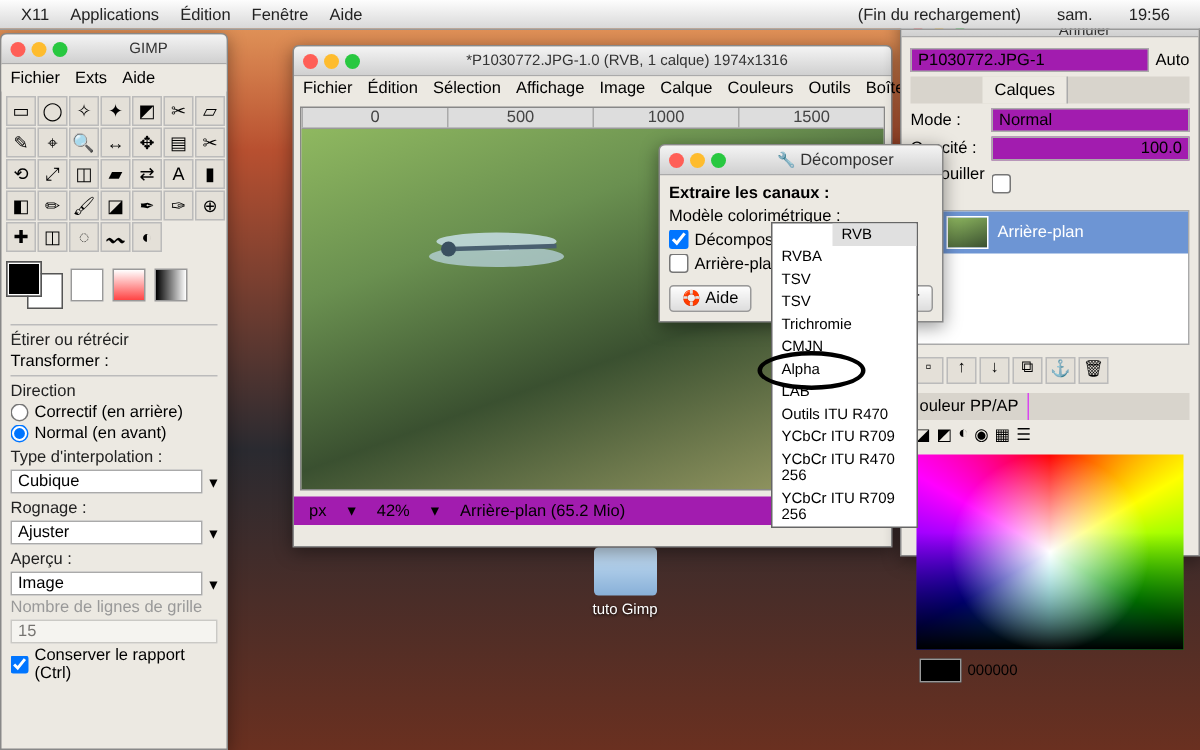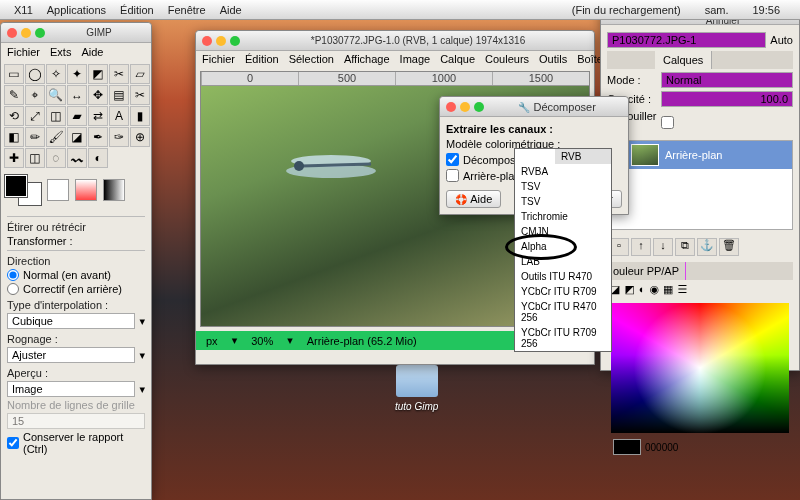--- a/index.html
+++ b/index.html
@@ -38,21 +38,21 @@
 
 
 #imgwin { top:30px; left:195px; width:400px; height:335px; z-index:15; }
 #img-menu{display:flex;gap:10px;padding:2px 6px;font-size:10px;background:#ece9e2;}
 #img-menu span{white-space:nowrap;}
 #canvas{position:relative;margin:4px;border:1px solid #888;}
 #ruler-h{height:14px;background:#ddd;border-bottom:1px solid #999;font-size:8px;display:flex;}
 #ruler-h span{flex:1;text-align:center;color:#444;border-left:1px solid #aaa;}
 #viewport{height:240px;background:linear-gradient(160deg,#8fb860 0%,#6a9050 30%,#3a5030 60%,#9fa068 100%);position:relative;}
 #dragonfly{position:absolute;top:30px;left:60px;width:140px;height:80px;}
-#status{display:flex;gap:6px;padding:2px 6px;background:#22c55e;font-size:10px;align-items:center;}
+#status{display:flex;gap:6px;padding:2px 6px;background:#a21caf;font-size:10px;align-items:center;}
 #status span{padding:1px 4px;}
 
 
 #dlg { top:96px; left:415px; width:190px; z-index:40;margin-left:24px; }
 #dlg .body{padding:6px;font-size:10px;}
 #dlg .row{display:flex;align-items:center;gap:4px;margin:3px 0;}
 #dlg .btns{display:flex;justify-content:space-between;margin-top:8px;}
 #dlg button{padding:2px 8px;background:linear-gradient(#fdfdfd,#ddd);border:1px solid #999;border-radius:3px;font-size:10px;}
 
 
@@ -78,21 +78,21 @@
 
 #color-tabs{display:flex;background:#d8d4cc;font-size:10px;margin-top:4px;}
 #color-tabs span{padding:3px 6px;border-right:1px solid #d946ef;text-align:center;}
 #picker{height:130px;margin:4px;background:conic-gradient(red,yellow,lime,cyan,blue,magenta,red);position:relative;}
 #picker::after{content:"";position:absolute;inset:0;background:radial-gradient(circle at 50% 50%,#fff 0%,transparent 60%),linear-gradient(0deg,#000,transparent 60%);}
 #hex{display:flex;align-items:center;gap:4px;padding:2px 6px;}
 #hex .cur{width:28px;height:16px;background:#000;border:1px solid #999;}
 #hex span{font-size:10px;}
 
 
-#folder{position:absolute;top:365px;left:395px;text-align:left;z-index:5;font-style:italic;}
+#folder{position:absolute;top:365px;left:395px;text-align:left;z-index:5;}
 #folder .ic{width:42px;height:32px;background:linear-gradient(#c8e0f4,#88b0d8);border-radius:3px;margin:0 auto 3px;}
 #folder span{color:#fff;font-size:10px;text-shadow:0 1px 2px #000;}
 </style>
 </head>
 <body>
 
 <div id="menubar">
   <span class="apple"></span>
   <span>X11</span>
   <span>Applications</span>
@@ -164,26 +164,26 @@
     <div class="sw" style="background:linear-gradient(#fff,#f44)"></div>
     <div class="sw" style="background:linear-gradient(90deg,#000,#fff)"></div>
   </div>
   <div class="section">
     <div class="hr"></div>
     <h4>Étirer ou rétrécir</h4>
     <label>Transformer :</label>
     <div class="hr"></div>
     <h4>Direction</h4>
     <label>
+        <input type="radio" style="">
+        <span>Correctif (en arrière)</span>
+      </label>
+    <label>
         <input type="radio" checked="" style="">
         <span>Normal (en avant)</span>
-      </label>
-    <label>
-        <input type="radio" style="">
-        <span>Correctif (en arrière)</span>
       </label>
     <h4>Type d'interpolation :</h4>
     <div class="sel"><span>Cubique</span>▾</div>
     <h4>Rognage :</h4>
     <div class="sel"><span>Ajuster</span>▾</div>
     <h4>Aperçu :</h4>
     <div class="sel"><span>Image</span>▾</div>
     <label style="color:#999">Nombre de lignes de grille</label>
     <div class="sel" style="opacity:.5">
         <span>15</span>
@@ -228,21 +228,21 @@
           <ellipse cx="70" cy="45" rx="40" ry="6" fill="#cde4f0" opacity=".8"></ellipse>
           <ellipse cx="70" cy="55" rx="45" ry="7" fill="#bfd8e8" opacity=".7"></ellipse>
           <line x1="40" y1="50" x2="110" y2="48" stroke="#4a6070" stroke-width="3"></line>
           <circle cx="38" cy="50" r="5" fill="#3a5060"></circle>
         </svg>
     </div>
   </div>
   <div id="status">
     <span>px</span>
     <span>▾</span>
-    <span>30%</span>
+    <span>42%</span>
     <span>▾</span>
     <span>Arrière-plan (65.2 Mio)</span>
   </div>
 </div>
 
 <div id="dlg" class="win">
   <div class="titlebar">
     <div class="tlights">
         <b class="r"></b>
         <b class="y"></b>

